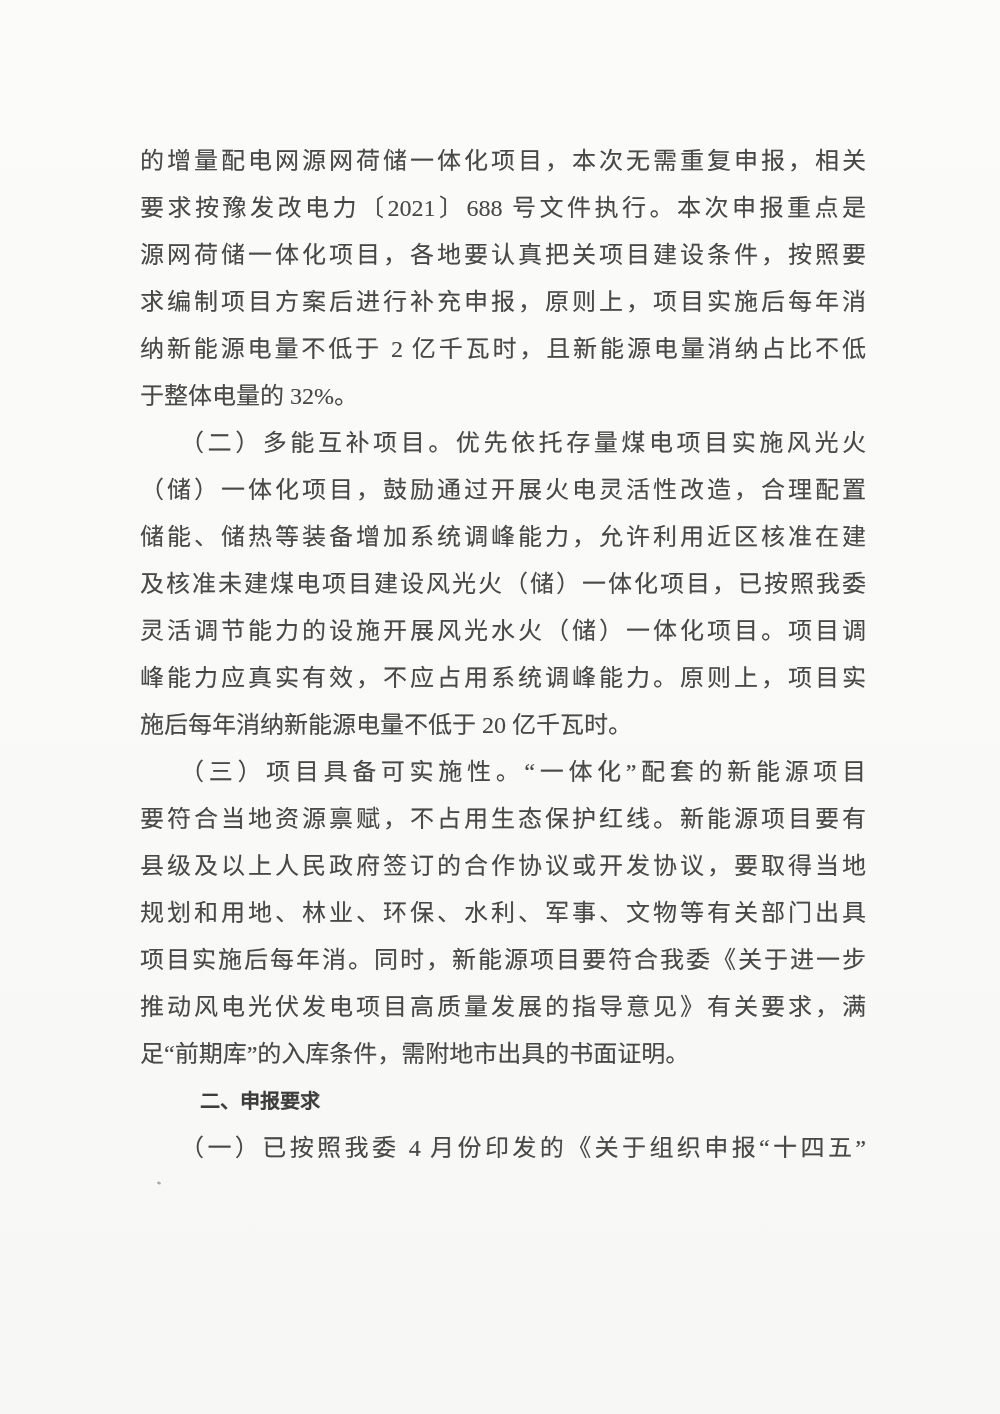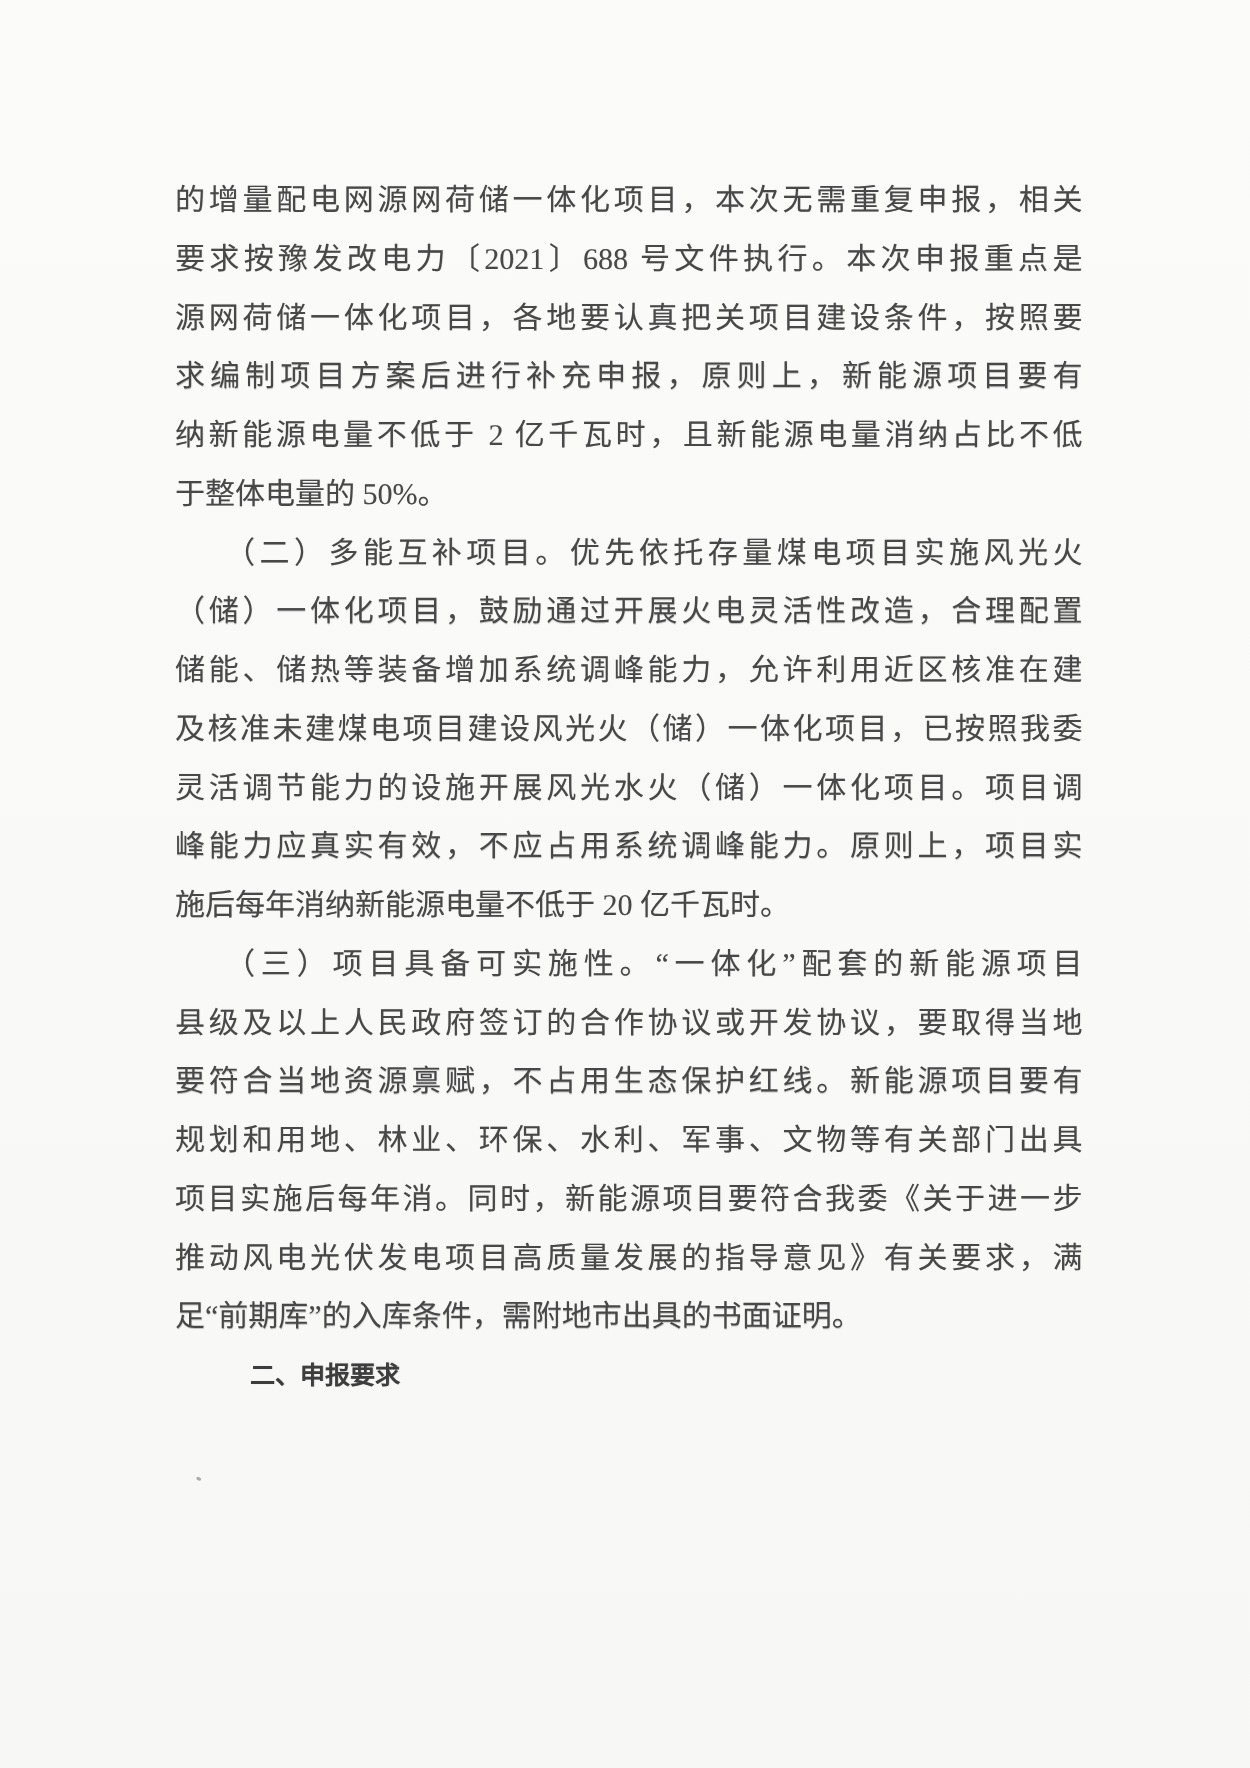--- a/index.html
+++ b/index.html
@@ -62,32 +62,33 @@
 </style>
 </head>
 <body>
 
 <div class="page">
   <div class="speck"></div>
   <div class="text-block">
       <div class="line fill">的增量配电网源网荷储一体化项目，本次无需重复申报，相关</div>
       <div class="line fill">要求按豫发改电力〔2021〕688 号文件执行。本次申报重点是</div>
       <div class="line fill">源网荷储一体化项目，各地要认真把关项目建设条件，按照要</div>
-      <div class="line fill">求编制项目方案后进行补充申报，原则上，新能源项目要有</div>
+      <div class="line fill">求编制项目方案后进行补充申报，原则上，项目实施后每年消</div>
       <div class="line fill">纳新能源电量不低于 2 亿千瓦时，且新能源电量消纳占比不低</div>
-      <div class="line">于整体电量的 50%。</div>
+      <div class="line">于整体电量的 32%。</div>
       <div class="line fill para-start">（二）多能互补项目。优先依托存量煤电项目实施风光火</div>
       <div class="line fill">（储）一体化项目，鼓励通过开展火电灵活性改造，合理配置</div>
       <div class="line fill">储能、储热等装备增加系统调峰能力，允许利用近区核准在建</div>
       <div class="line fill">及核准未建煤电项目建设风光火（储）一体化项目，已按照我委</div>
       <div class="line fill">灵活调节能力的设施开展风光水火（储）一体化项目。项目调</div>
       <div class="line fill">峰能力应真实有效，不应占用系统调峰能力。原则上，项目实</div>
       <div class="line">施后每年消纳新能源电量不低于 20 亿千瓦时。</div>
       <div class="line fill para-start">（三）项目具备可实施性。“一体化”配套的新能源项目</div>
+      <div class="line fill">要符合当地资源禀赋，不占用生态保护红线。新能源项目要有</div>
       <div class="line fill">县级及以上人民政府签订的合作协议或开发协议，要取得当地</div>
-      <div class="line fill">要符合当地资源禀赋，不占用生态保护红线。新能源项目要有</div>
       <div class="line fill">规划和用地、林业、环保、水利、军事、文物等有关部门出具</div>
       <div class="line fill">项目实施后每年消。同时，新能源项目要符合我委《关于进一步</div>
       <div class="line fill">推动风电光伏发电项目高质量发展的指导意见》有关要求，满</div>
       <div class="line">足“前期库”的入库条件，需附地市出具的书面证明。</div>
       <div class="line heading">二、申报要求</div>
+      <div class="line fill para-start">（一）已按照我委 4 月份印发的《关于组织申报“十四五”</div>
     </div>
 </div>
 
 </body></html>

